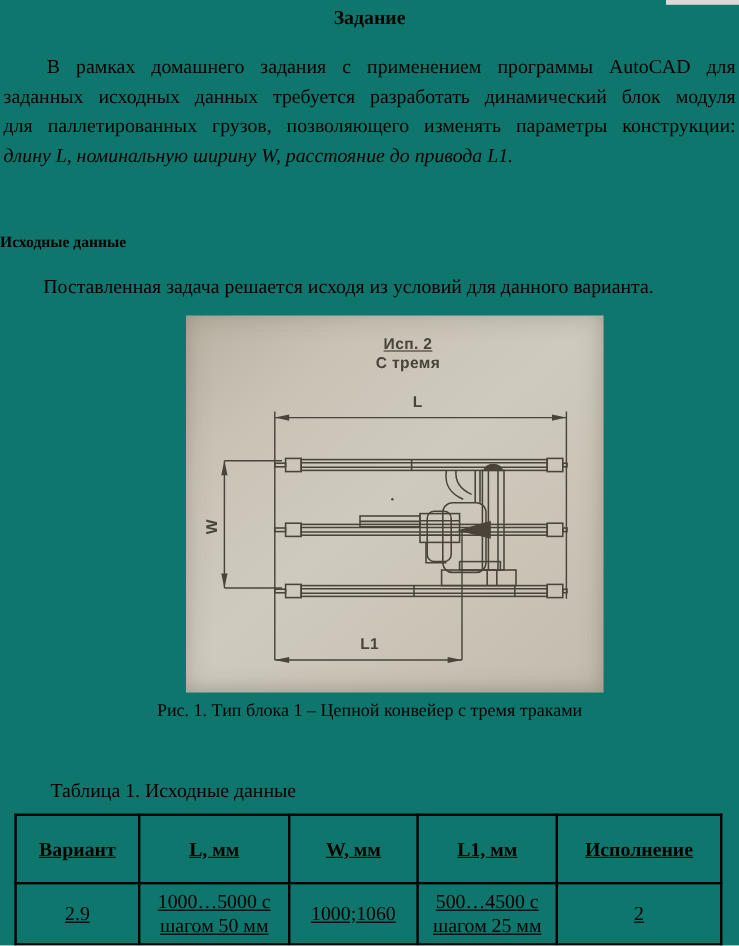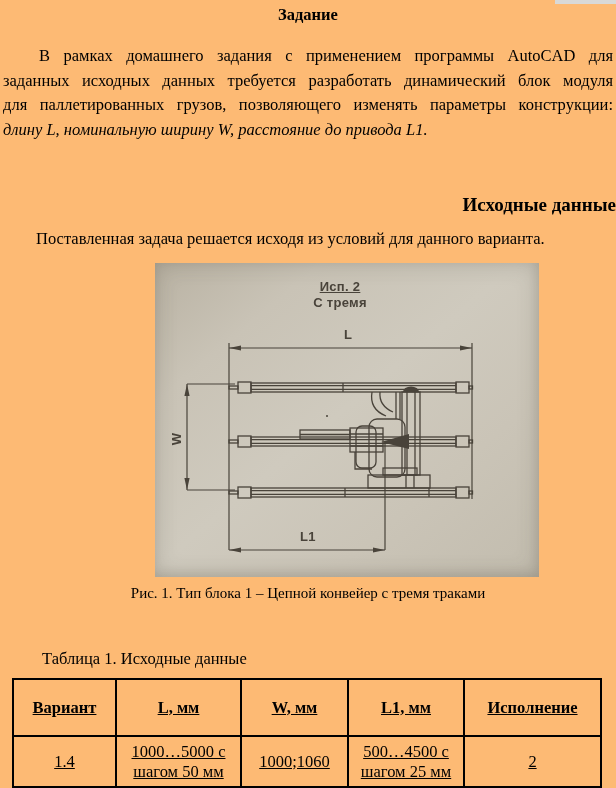--- a/index.html
+++ b/index.html
@@ -1,35 +1,35 @@
 <!DOCTYPE html>
 <html><head>
 <meta charset="utf-8">
 <style>
   html,body{margin:0;padding:0;background:#fff;}
   .page{
-    position:relative;width:616px;height:788px;background:#fdba74;overflow:hidden;
+    position:relative;width:616px;height:788px;background:#0f766e;overflow:hidden;
     font-family:"Liberation Serif","DejaVu Serif",serif;color:#000;
   }
   .scan-artifact{position:absolute;top:0;left:555px;width:61px;height:4px;background:#d9d9d7;}
   .doc-title{
     position:absolute;top:5px;left:0;width:100%;text-align:center;
     font-weight:bold;font-size:16.5px;
   }
   .para1{position:absolute;top:44px;left:3px;width:610px;font-size:16.5px;line-height:24.7px;}
   .jline{text-align:justify;text-align-last:justify;}
   .jline.first{text-indent:36px;}
   .plainline{text-align:left;font-style:italic;}
   .heading2{
-    position:absolute;top:194px;left:0;width:100%;text-align:right;
-    font-weight:bold;font-size:19px;
+    position:absolute;top:194px;left:0;width:100%;text-align:left;
+    font-weight:bold;font-size:13px;
   }
   .para2{position:absolute;top:229px;left:36px;width:560px;font-size:16.5px;}
   .figure{
-    position:absolute;left:155px;top:263px;width:384px;height:314px;
+    position:absolute;left:155px;top:263px;width:348px;height:314px;
     background:linear-gradient(140deg,#b9b2a3 0%,#c9c3b6 22%,#cfcabe 48%,#cac4b7 72%,#c2bcae 100%);
     box-shadow:inset 0 0 22px rgba(70,62,48,0.22), inset -2px -4px 10px rgba(70,62,48,0.12);
   }
   .figure svg{position:absolute;left:0;top:0;}
   .scan-label{
     position:absolute;font-family:"Liberation Sans","DejaVu Sans",sans-serif;
     font-weight:bold;font-size:13px;color:#49433a;letter-spacing:0.3px;text-align:center;
   }
   .lbl-exec1{left:120px;top:16px;width:130px;text-decoration:underline;}
   .lbl-exec2{left:120px;top:32px;width:130px;}
@@ -174,21 +174,21 @@
       <tr>
         <th>Вариант</th>
         <th>L, мм</th>
         <th>W, мм</th>
         <th>L1, мм</th>
         <th>Исполнение</th>
       </tr>
     </thead>
     <tbody>
       <tr>
-        <td>1.4</td>
+        <td>2.9</td>
         <td>1000…5000 с шагом 50 мм</td>
         <td>1000;1060</td>
         <td>500…4500 с шагом 25 мм</td>
         <td>2</td>
       </tr>
     </tbody>
   </table>
 
 </div>
 

